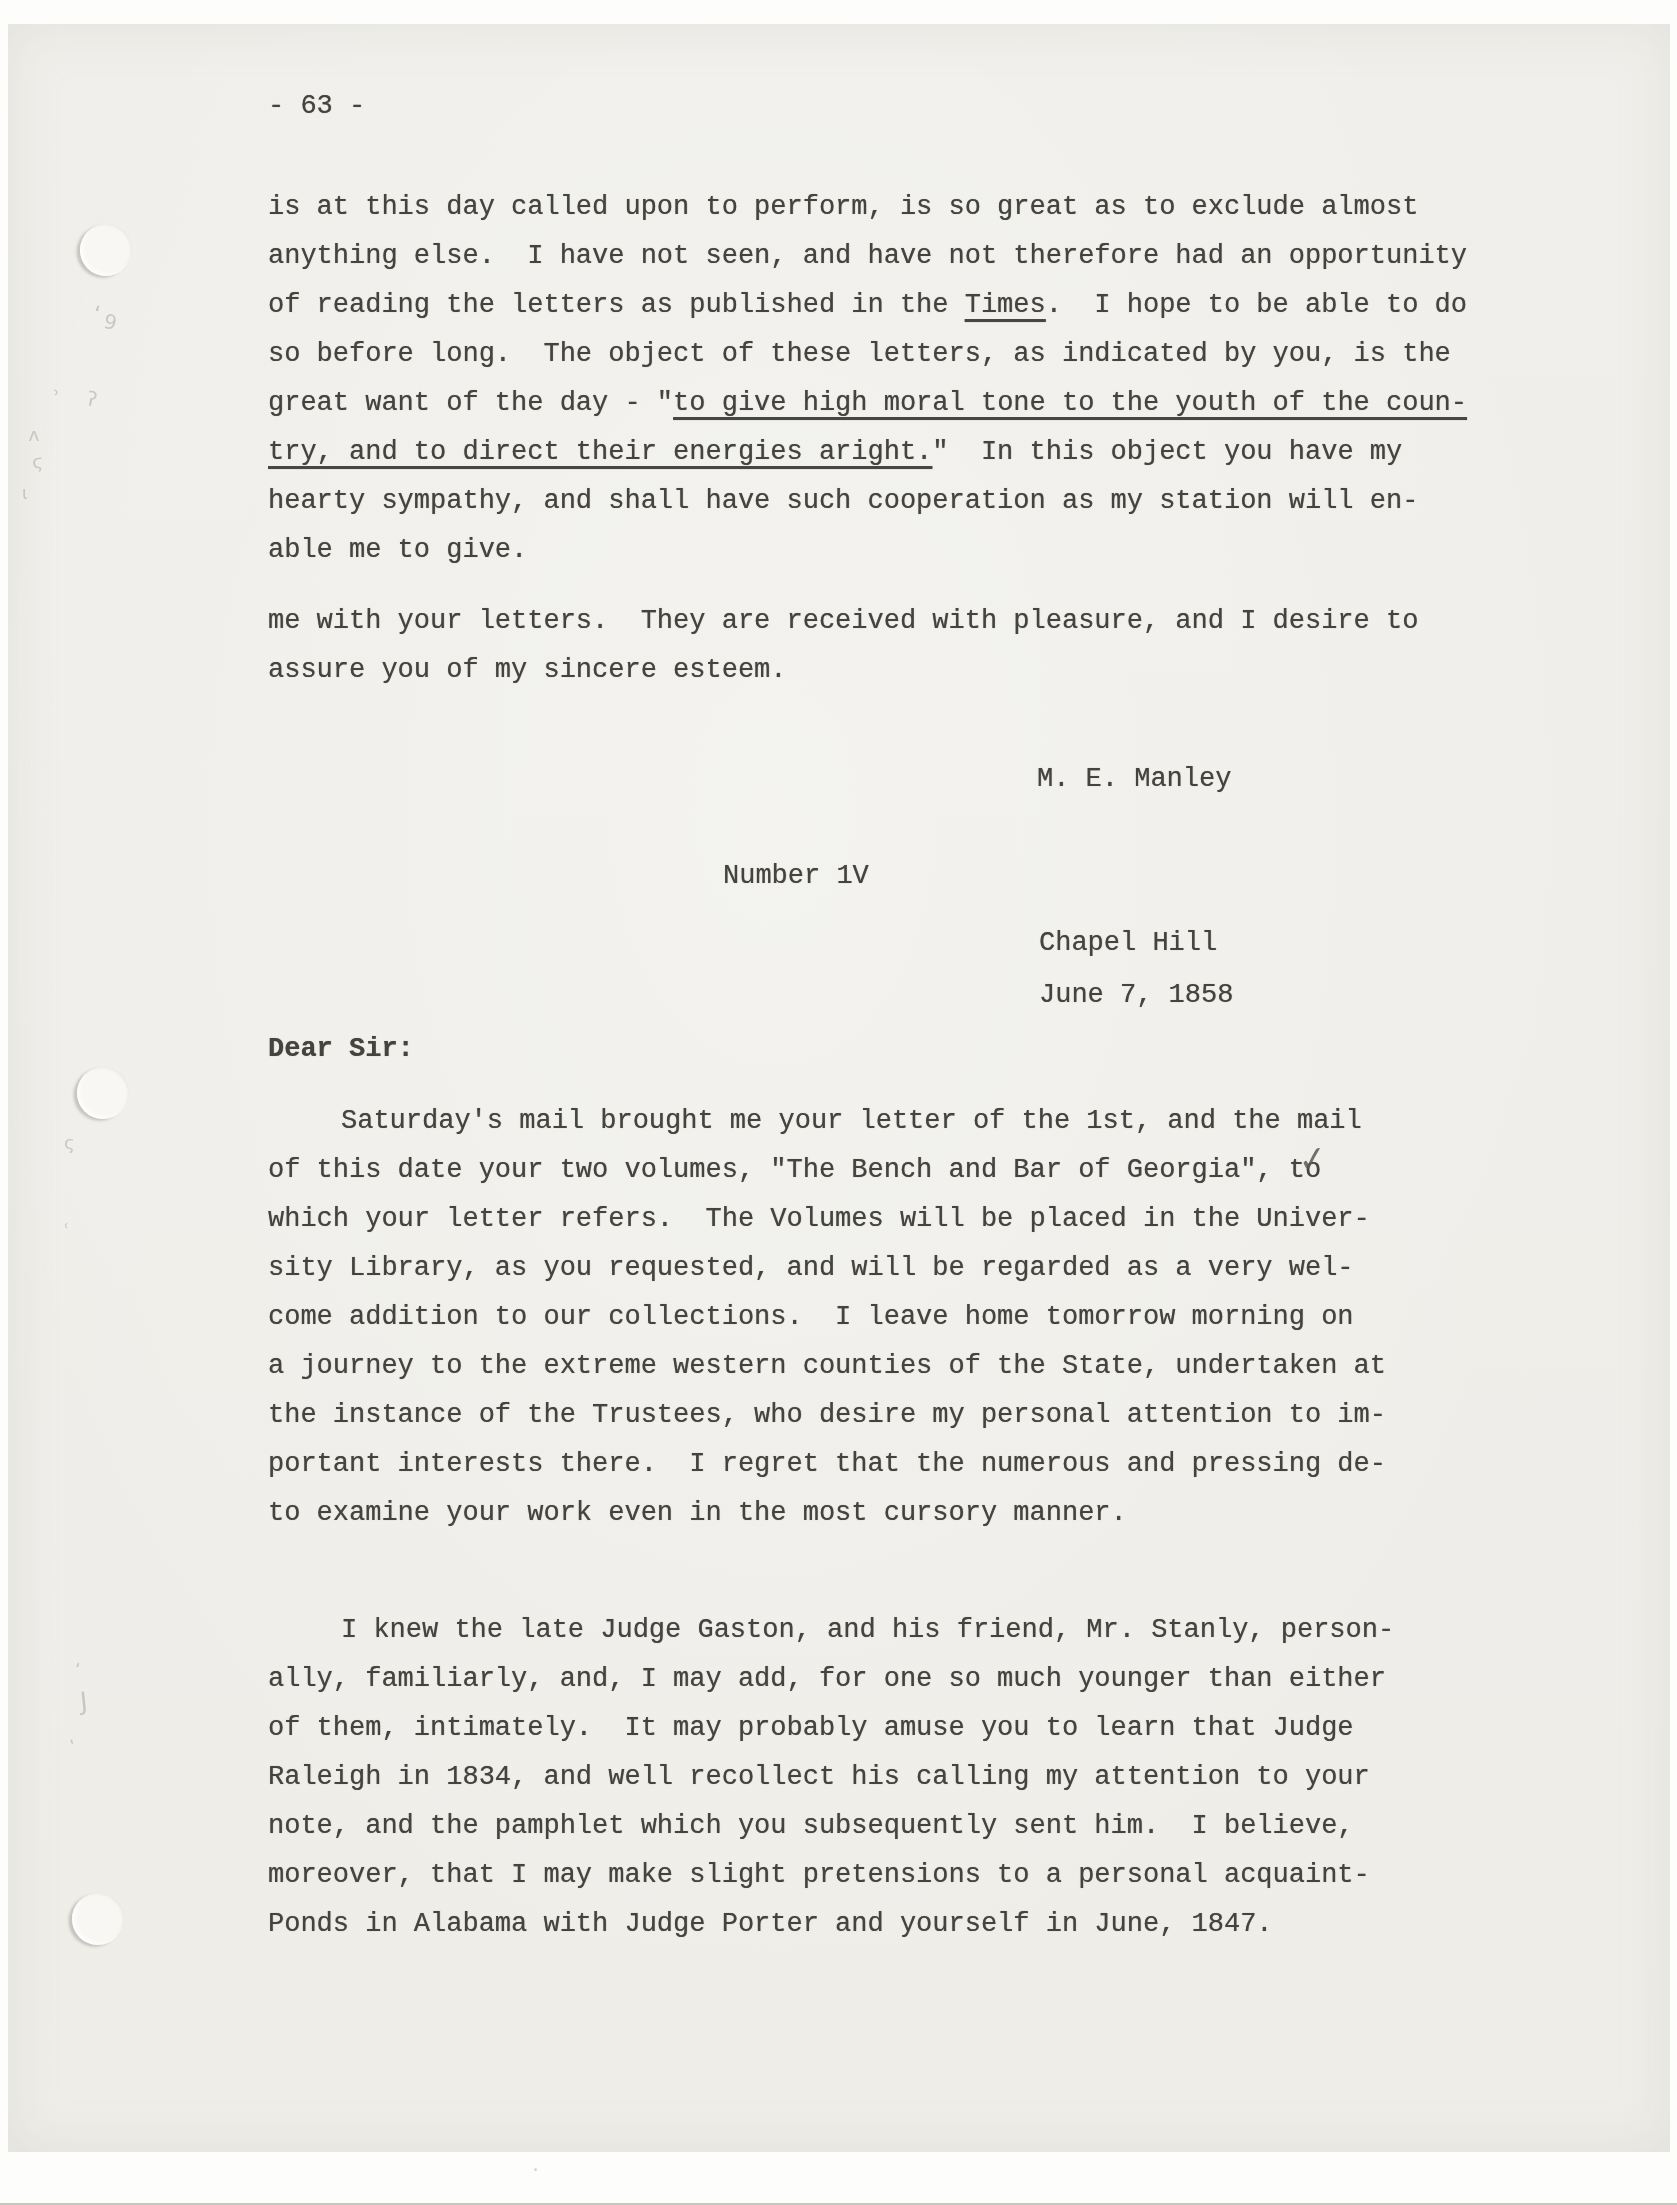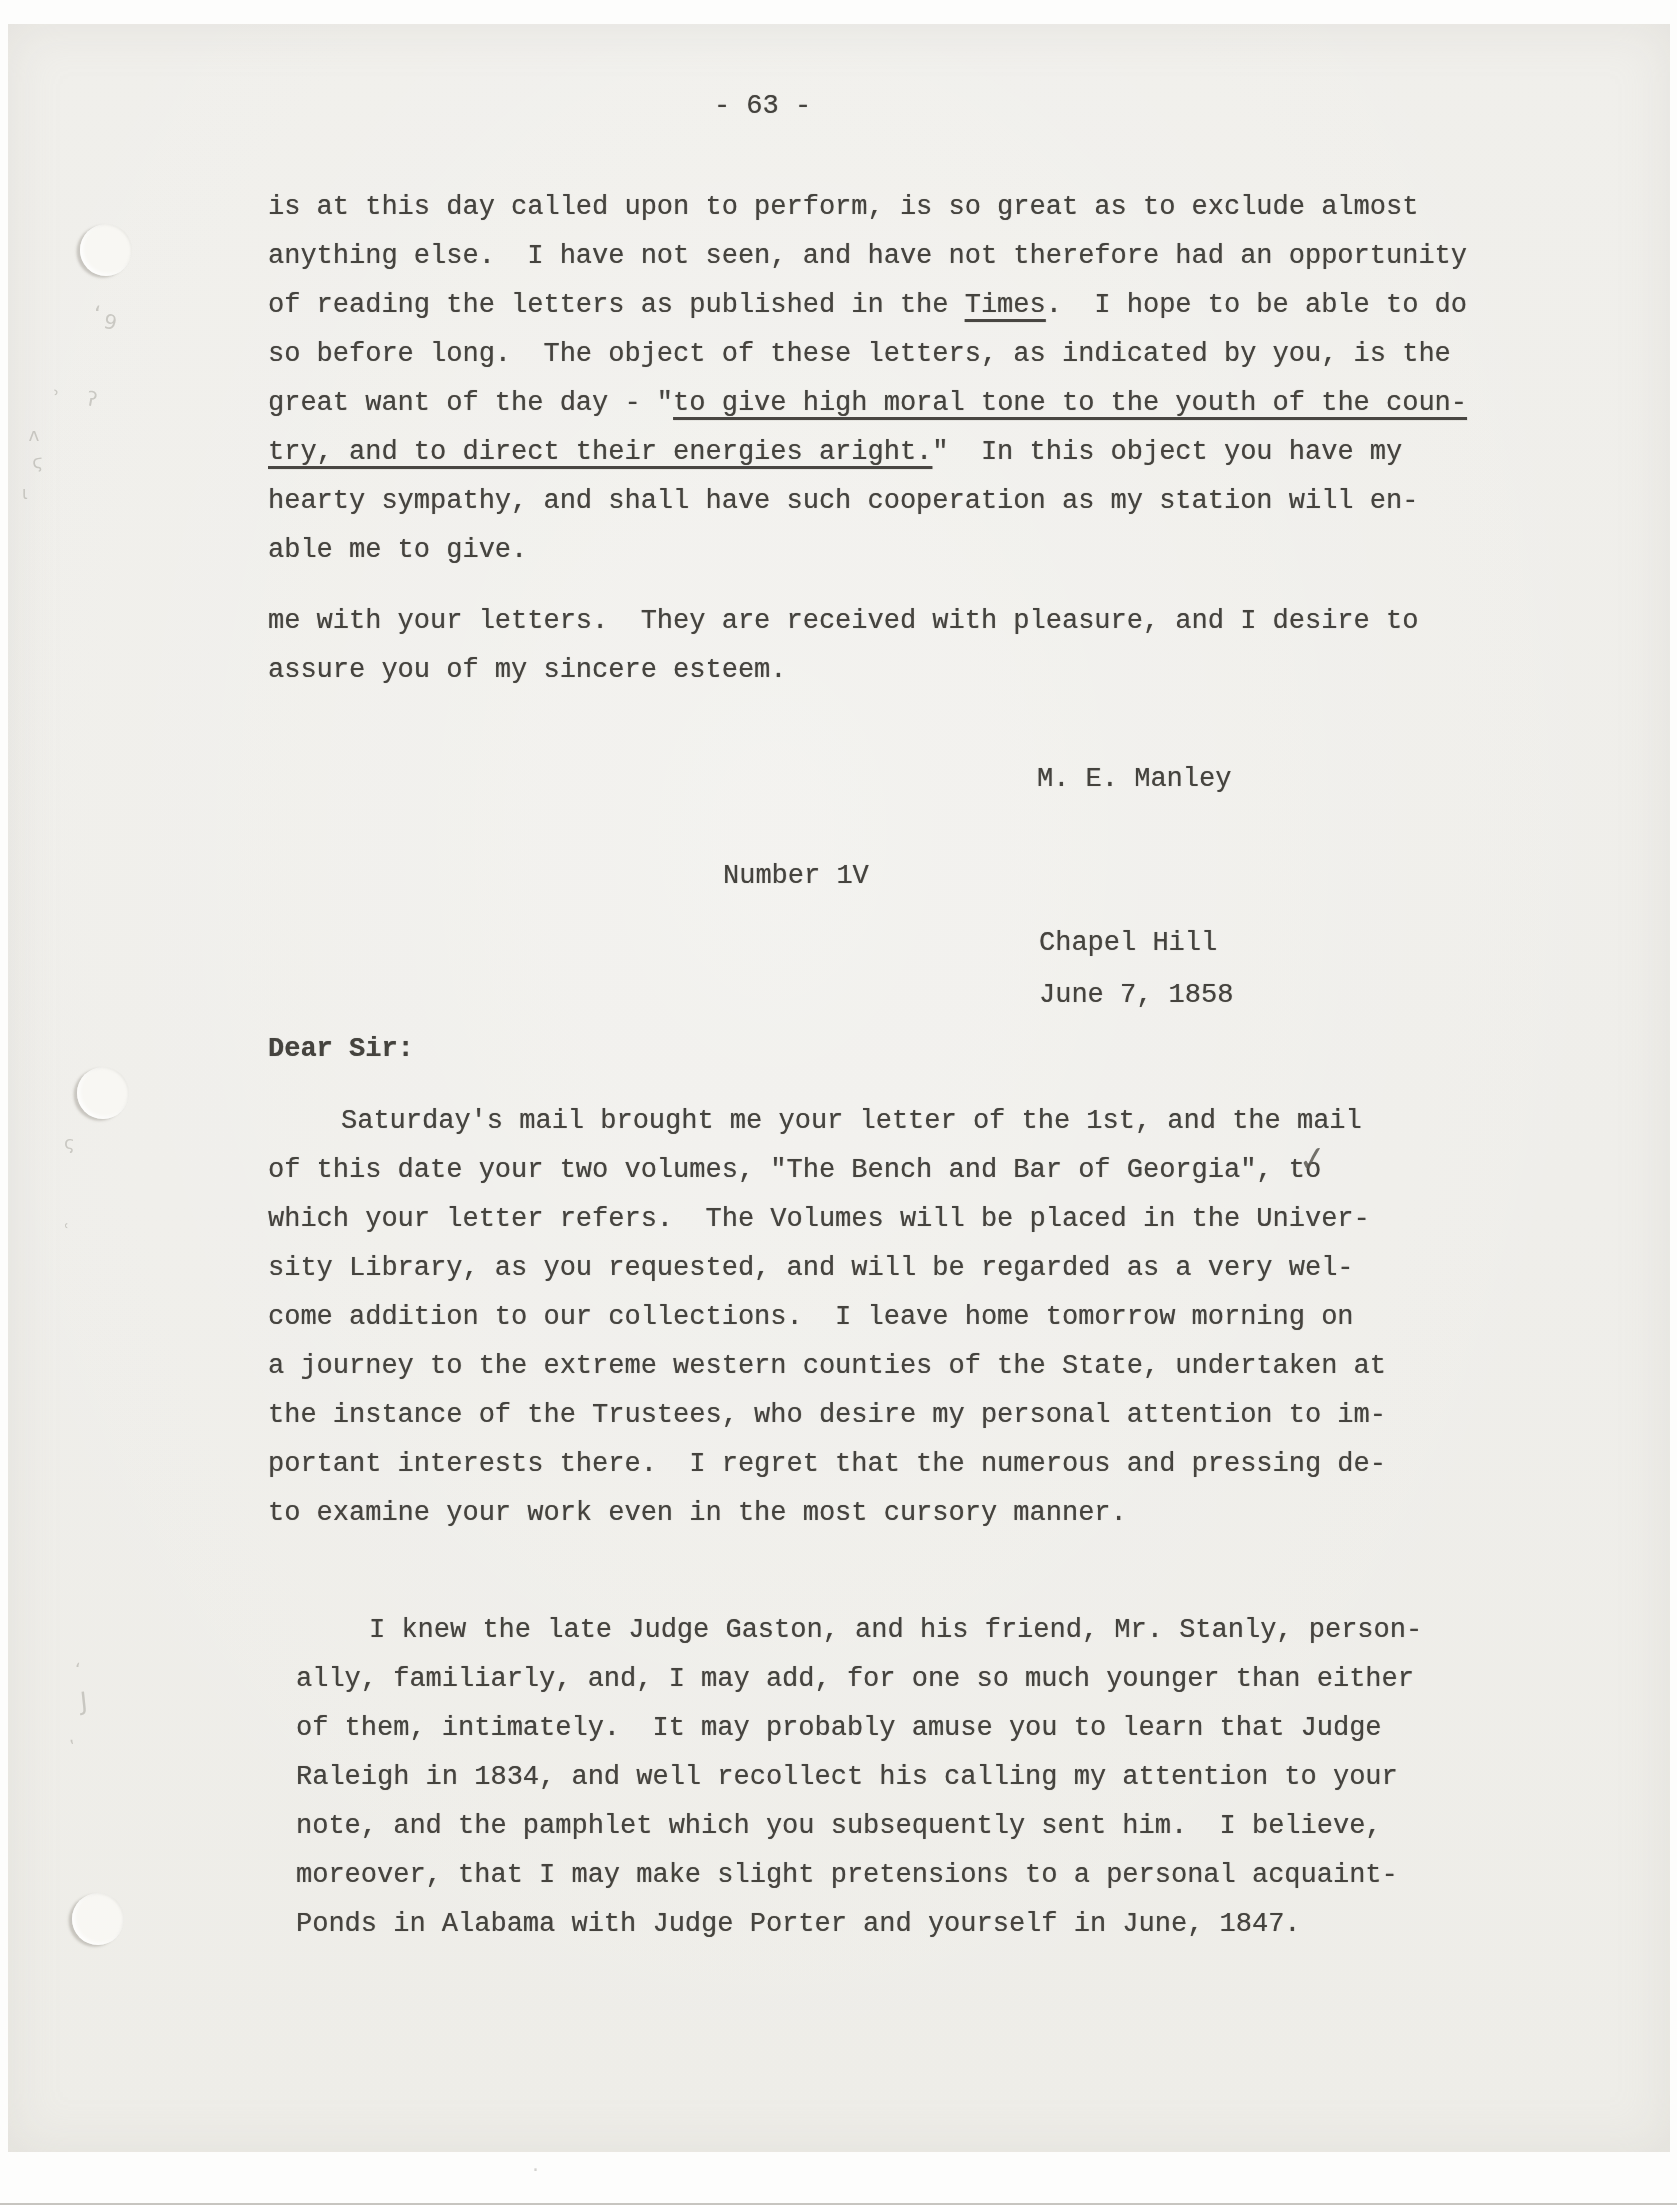--- a/index.html
+++ b/index.html
@@ -21,31 +21,31 @@
   .ink{color:#45433e;text-shadow:0 0 0.8px rgba(69,68,64,.55),0.4px 0.4px 0 rgba(69,68,64,.2);}
   .line{white-space:pre;font-size:27px;line-height:49px;height:49px;}
   .line.first{text-indent:73px;}
   .u{
     text-decoration-line:underline;
     text-decoration-thickness:2.5px;
     text-underline-offset:6.7px;
     text-decoration-color:rgba(62,60,55,.85);
   }
   .abs{position:absolute;}
-  .page-number{left:268px;top:82px;width:989px;text-align:center;font-family:Liberation Mono, monospace;}
+  .page-number{left:268px;top:82px;width:989px;font-family:Liberation Mono, monospace;}
   .para{position:absolute;left:268px;width:1199px;}
   .p1{top:183px;}
   .p2{top:597px;}
   .signature{left:1037px;top:755px;}
   .heading{left:723px;top:852px;}
   .place{left:1039px;top:919px;}
   .dateline{left:1039px;top:971px;}
   .salutation{left:268px;top:1025px;font-weight:bold;}
   .p3{top:1097px;}
-  .p4{top:1606px;margin-left:28px;}
+  .p4{top:1606px;}
   .hole{
     position:absolute;width:52px;height:52px;border-radius:50%;
     background:#f8f7f3;
     box-shadow:-3.4px 1.7px 2.5px rgba(150,147,138,.45), inset 2.5px -1.7px 4.2px rgba(255,255,255,.95), inset -0.8px 0.8px 2.5px rgba(180,178,170,.25);
   }
   .hole1{left:80px;top:223px;}
   .hole2{left:77px;top:1067px;}
   .hole3{left:72px;top:1893px;}
   .pencil{
     position:absolute;color:#7d7b72;opacity:.33;

